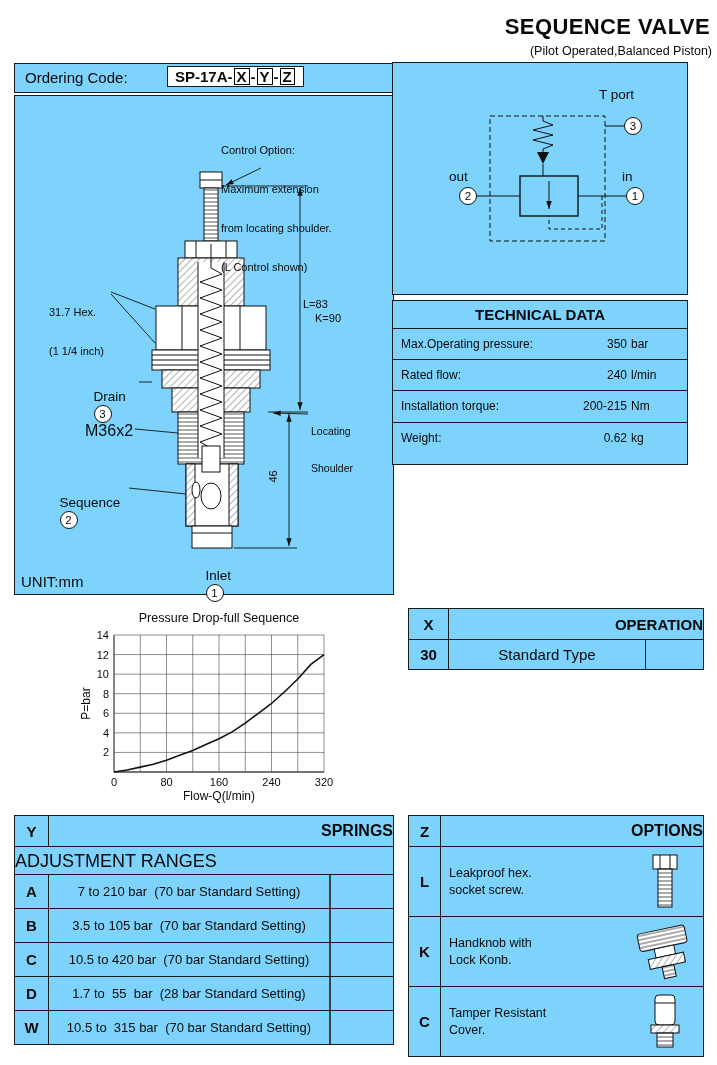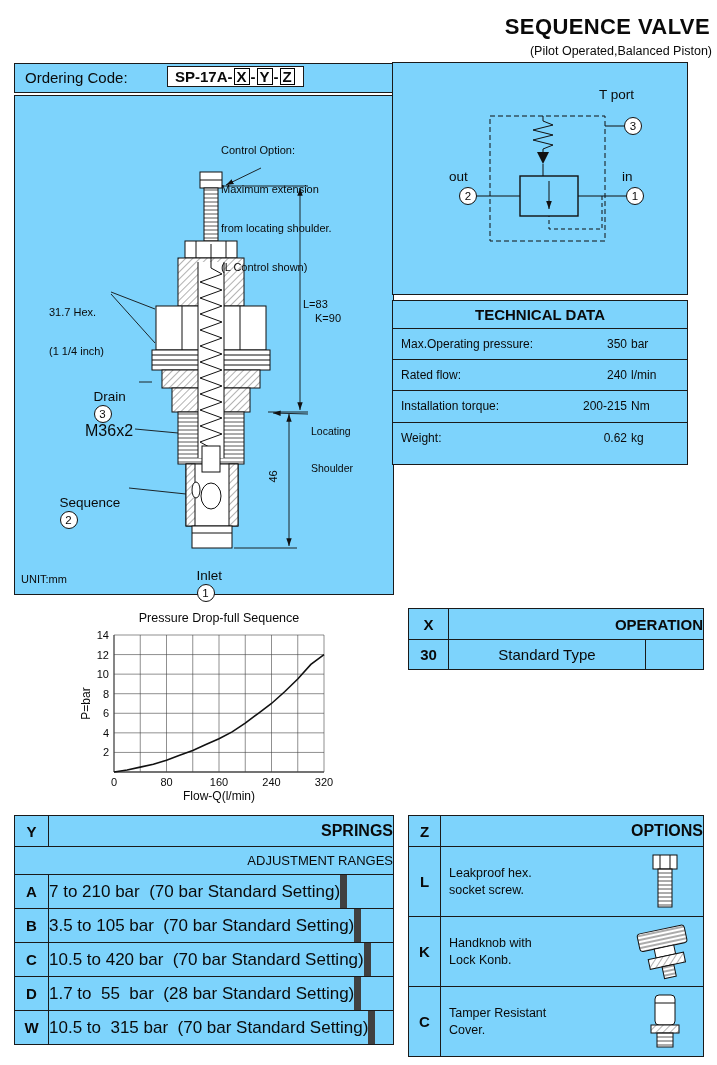--- a/index.html
+++ b/index.html
@@ -14,21 +14,21 @@
 
   .ordering{left:14px;top:63px;width:380px;height:30px}
   .ord-label{position:absolute;left:10px;top:5px;font-size:15px}
   .ord-code{position:absolute;left:152px;top:2px;border:1.3px solid #1a1a1a;padding:1px 7px;font-weight:700;font-size:15px;display:flex;align-items:center;background:#fff}
   .boxed{display:inline-block;border:1.7px solid #000;padding:0 2px;margin:0 1px;line-height:15px}
 
   .drawbox{left:14px;top:95px;width:380px;height:500px}
   .schembox{left:392px;top:62px;width:296px;height:233px}
 
   .lab{position:absolute;white-space:pre;line-height:1.18}
-  .f10{font-size:10.5px}.f11{font-size:11px}.f12{font-size:16px}.f13{font-size:13.5px}.f15{font-size:11px}
+  .f10{font-size:10.5px}.f11{font-size:11px}.f12{font-size:16px}.f13{font-size:13.5px}.f15{font-size:15px}
   .circ{display:inline-block;width:18px;height:18px;border:1.2px solid #111;border-radius:50%;text-align:center;line-height:16px;font-size:11.5px;background:#fff;vertical-align:middle}
 
   .techbox{left:392px;top:300px;width:296px;height:165px}
   .th{height:28px;line-height:28px;text-align:center;font-weight:700;font-size:15px;border-bottom:1px solid #1a1a1a}
   .trow{display:grid;grid-template-columns:1fr 92px 60px;height:31.2px;align-items:center;border-bottom:1px solid #1a1a1a;font-size:12px}
   .trow:last-child{border-bottom:none}
   .tlabel{padding-left:8px}.tval{text-align:right}.tunit{padding-left:4px}
 
   .chartbox{left:14px;top:600px;width:380px;height:205px}
   #chart-svg text{fill:#0a0a0a;font-family:"Liberation Sans",sans-serif}
@@ -40,23 +40,23 @@
   .oprow{display:grid;height:30px;align-items:center;font-size:15px}
   .oprow.hdr{grid-template-columns:40px 1fr}
   .oprow.r2{grid-template-columns:40px 1fr 58px;border-top:1px solid #1a1a1a}
   .kcell{height:100%;display:flex;align-items:center;justify-content:center;font-weight:700;font-size:15px;border-right:1px solid #1a1a1a}
   .hcell{text-align:right;font-weight:700}
   .ccell{text-align:center}
   .endcell{height:100%;border-left:1px solid #1a1a1a}
 
   .sprbox{left:14px;top:815px;width:380px}
   .spr-h{display:grid;grid-template-columns:34px 1fr;height:30px;align-items:center}
-  .spr-sub{height:28px;line-height:28px;text-align:right;font-size:13px;border-top:1px solid #1a1a1a}
+  .spr-sub{height:28px;line-height:28px;text-align:left;font-size:18px;border-top:1px solid #1a1a1a}
   .spr-row{display:grid;grid-template-columns:34px 1fr 62px;height:34px;align-items:center;border-top:1px solid #1a1a1a}
-  .spr-range{text-align:left;font-size:17px;height:100%;display:flex;align-items:center;justify-content:center;border-right:7px solid #404040;white-space:pre}
+  .spr-range{text-align:left;font-size:13px;height:100%;display:flex;align-items:center;justify-content:center;border-right:2px solid #404040;white-space:pre}
 
   .optbox{left:408px;top:815px;width:296px}
   .opt-h{display:grid;grid-template-columns:32px 1fr;height:30px;align-items:center}
   .opt-row{display:grid;grid-template-columns:32px 1fr;height:70px;border-top:1px solid #1a1a1a}
   .opt-content{display:flex;align-items:center;justify-content:space-between;padding:0 6px 0 8px}
   .opt-text{font-size:12.5px;line-height:1.3}
 </style>
 </head>
 <body>
 
@@ -174,21 +174,21 @@
     </div>
     <div class="lab f13" style="left:56px;top:277px">
       <span>Drain</span>
       <span class="circ">3</span>
     </div>
     <div class="lab f12" style="left:70px;top:326px">M36x2</div>
     <div class="lab f13" style="left:22px;top:383px">
       <span>Sequence</span>
       <span class="circ">2</span>
     </div>
-    <div class="lab f13" style="left:159px;top:456px">
+    <div class="lab f13" style="left:168px;top:456px">
       <span>Inlet</span>
       <span class="circ">1</span>
     </div>
     <div class="lab f11" style="left:288px;top:202px">L=83</div>
     <div class="lab f11" style="left:300px;top:216px">K=90</div>
     <div class="lab f10" style="left:296px;top:304px">
       <div>Locating</div>
       <div>Shoulder</div>
     </div>
     <div class="lab f11" style="left:252px;top:374px;transform:rotate(-90deg)">46</div>

